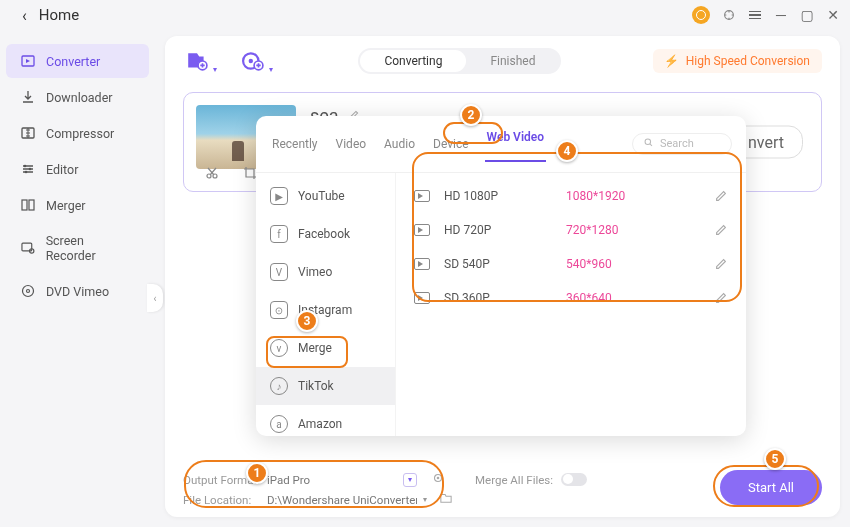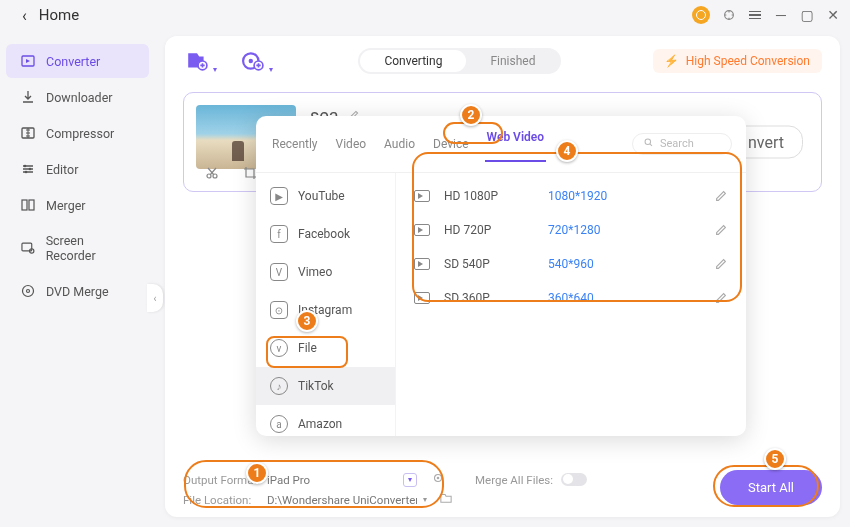--- a/index.html
+++ b/index.html
@@ -55,21 +55,21 @@
 .platforms { width: 140px; border-right: 1px solid #f3f3f3; overflow-y: auto; padding: 4px 0; }
 .platform-item { display: flex; align-items: center; gap: 10px; padding: 10px 14px; font-size: 12px; color: #555; cursor: pointer; }
 .platform-item.selected { background: #f0f0f2; }
 .platform-icon { width: 18px; height: 18px; border: 1.3px solid #888; border-radius: 4px; display: flex; align-items: center; justify-content: center; font-size: 10px; color: #888; }
 .platform-icon.round { border-radius: 50%; }
 .resolutions { flex: 1; padding: 6px 10px; }
 .res-item { display: flex; align-items: center; gap: 14px; padding: 10px 8px; font-size: 12px; color: #555; }
 .res-icon { width: 16px; height: 12px; border: 1.3px solid #888; border-radius: 2px; position: relative; }
 .res-icon::after { content: ""; position: absolute; left: 3px; top: 2px; border-left: 5px solid #888; border-top: 3px solid transparent; border-bottom: 3px solid transparent; }
 .res-name { width: 90px; }
-.res-dim { flex: 1; color: #3b82f6; }
+.res-dim { flex: 1; color: #ec4899; margin-left: 18px; }
 .res-edit { width: 14px; height: 14px; cursor: pointer; color: #aaa; }
 
 
 .bottom-bar { position: absolute; bottom: 0; left: 0; right: 0; height: 56px; padding: 4px 18px; display: flex; flex-direction: column; justify-content: center; gap: 4px; font-size: 11.5px; color: #777; }
 .bottom-row { display: flex; align-items: center; gap: 6px; }
 .bottom-label { width: 78px; color: #999; }
 .bottom-val { display: flex; align-items: center; gap: 6px; }
 .dd-caret { width: 14px; height: 14px; border: 1px solid #c9bff0; border-radius: 3px; display: flex; align-items: center; justify-content: center; font-size: 8px; color: #7a5cf0; cursor: pointer; }
 .gear-mini { color: #aaa; cursor: pointer; }
 .merge { margin-left: 24px; color: #999; display: flex; gap: 8px; }
@@ -167,21 +167,21 @@
       </span>
     <span>Screen Recorder</span>
   </div>
   <div class="sidebar-item">
     <span class="sidebar-icon">
         <svg viewBox="0 0 16 16">
           <circle cx="8" cy="8" r="5.5" fill="none" stroke="currentColor" stroke-width="1.2"></circle>
           <circle cx="8" cy="8" r="1.5" fill="none" stroke="currentColor" stroke-width="1.2"></circle>
         </svg>
       </span>
-    <span>DVD Merge</span>
+    <span>DVD Vimeo</span>
   </div>
   <div class="sidebar-handle">‹</div>
 </div>
 
 <div class="main">
 
   <div class="top-row">
     <span class="add-btn">
         <svg viewBox="0 0 24 20">
           <path d="M4 3h8l2 3h4v10H4z" fill="#7a5cf0"></path>
@@ -296,21 +296,21 @@
       <div class="platform-item">
           <span class="platform-icon">V</span>
           <span>Vimeo</span>
         </div>
       <div class="platform-item">
           <span class="platform-icon">⊙</span>
           <span>Instagram</span>
         </div>
       <div class="platform-item">
           <span class="platform-icon round">v</span>
-          <span>File</span>
+          <span>Merge</span>
         </div>
       <div class="platform-item selected">
           <span class="platform-icon round">♪</span>
           <span>TikTok</span>
         </div>
       <div class="platform-item">
           <span class="platform-icon round">a</span>
           <span>Amazon</span>
         </div>
       <div class="platform-item"></div>

